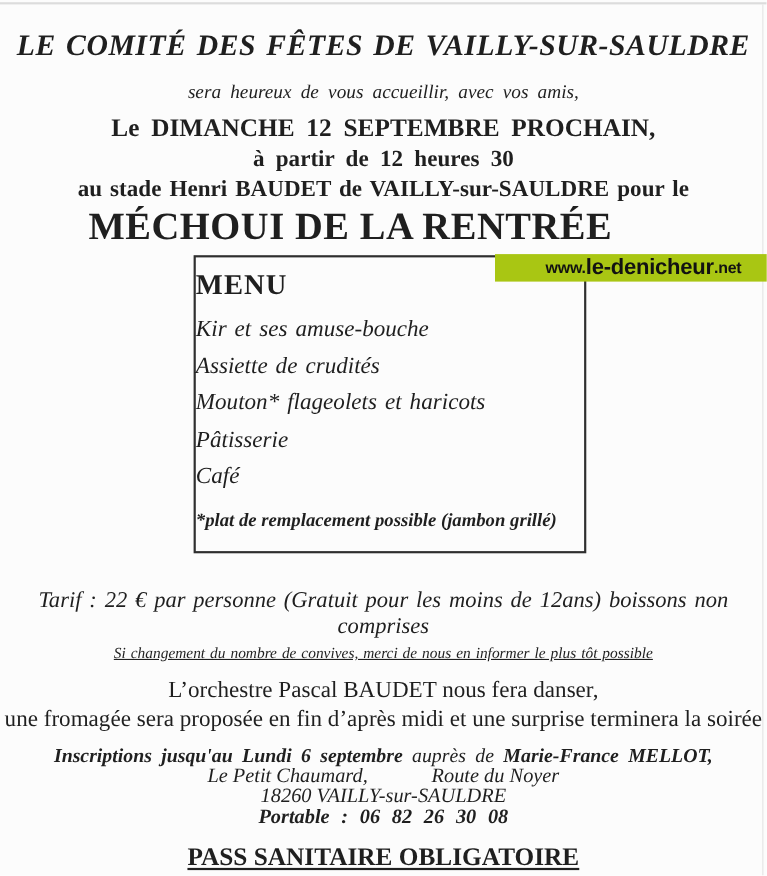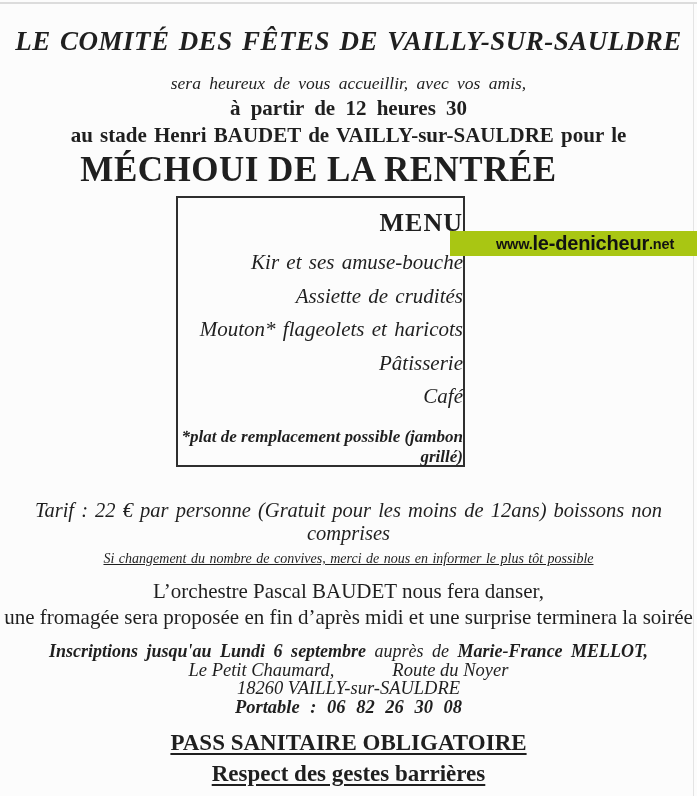--- a/index.html
+++ b/index.html
@@ -62,26 +62,26 @@
     font-weight:bold;
     font-size:35px;
     letter-spacing:0.5px;
     position:relative;
     left:-30px;
   }
 
   
   .menu-box{
     box-sizing:border-box;
-    width:289px;
+    width:357px;
     height:271px;
     margin:6px auto 0 auto;
     margin-left:176px;
     border:2px solid #2f2f2f;
-    text-align:right;
+    text-align:left;
   }
   .menu-title{
     margin-top:10px;
     font-weight:bold;
     font-size:26px;
     letter-spacing:1px;
   }
   .menu-list{
     list-style:none;
     margin:8px 0 0 0;
@@ -176,20 +176,21 @@
 </head>
 <body>
 
 <div class="page">
   <div class="top-rule"></div>
   <div class="right-rule"></div>
 
   <header>
     <h1 class="organizer center">LE COMITÉ DES FÊTES DE VAILLY-SUR-SAULDRE</h1>
     <p class="welcome center">sera heureux de vous accueillir, avec vos amis,</p>
+    <p class="date-line center">Le DIMANCHE 12 SEPTEMBRE PROCHAIN,</p>
     <p class="time-line center">à partir de 12 heures 30</p>
     <p class="venue-line center">au stade Henri BAUDET de VAILLY-sur-SAULDRE pour le</p>
     <h2 class="event-title center">MÉCHOUI DE LA RENTRÉE</h2>
   </header>
 
   <section class="menu-box">
     <h3 class="menu-title">MENU</h3>
     <ul class="menu-list">
       <li>Kir et ses amuse-bouche</li>
       <li>Assiette de crudités</li>

